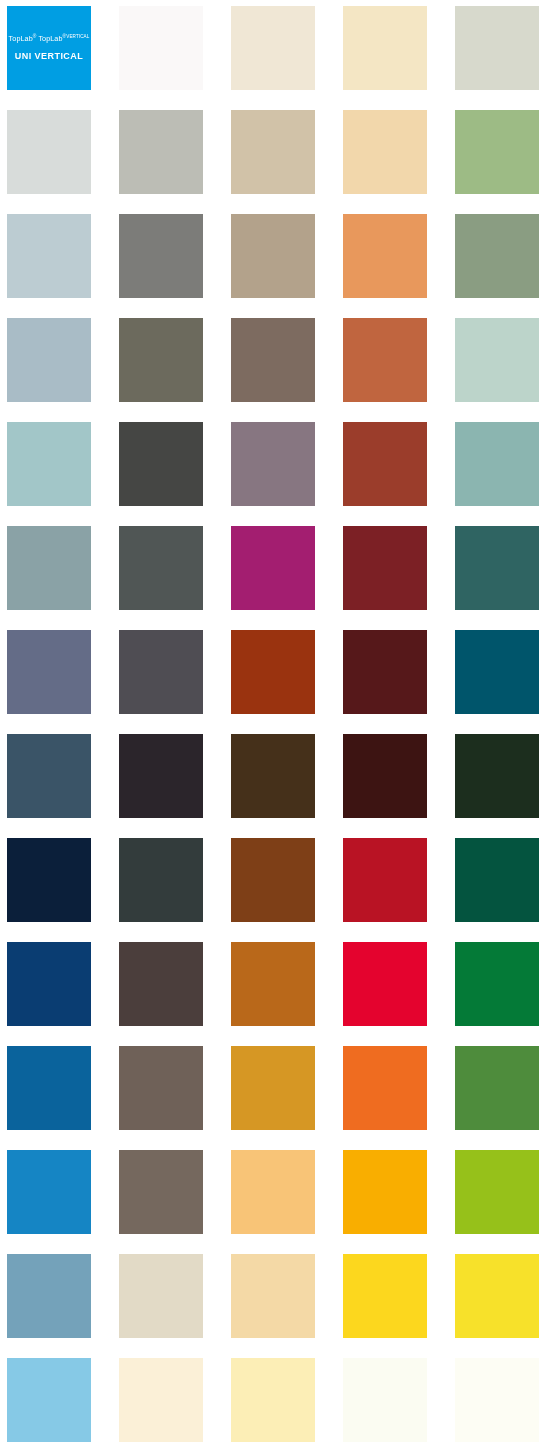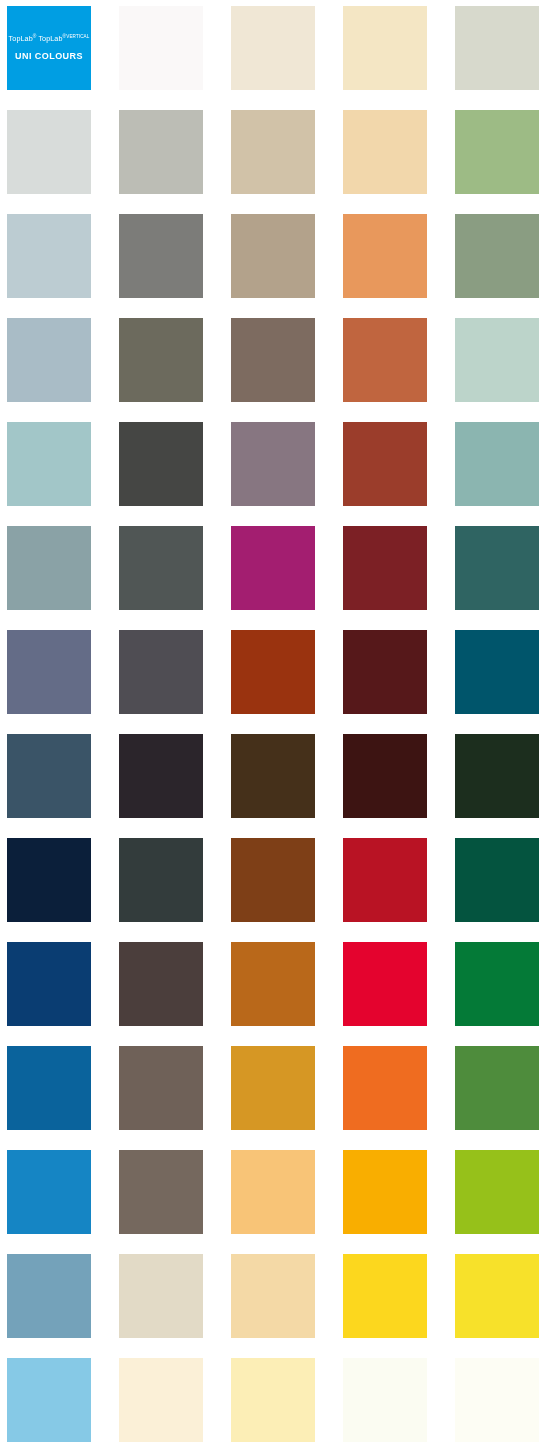--- a/index.html
+++ b/index.html
@@ -68,21 +68,21 @@
     white-space: nowrap;
   }
 </style>
 </head>
 <body>
 
 <div id="palette-sheet">
   <div class="swatch-grid">
       <div class="swatch brand-tile" style="background: rgb(0, 158, 227);">
         <div class="brand-line-1"><span>TopLab</span><span class="brand-reg">®</span><span> TopLab</span><span class="brand-reg">®</span><span class="brand-sup">VERTICAL</span></div>
-        <div class="brand-line-2">UNI COLOURS</div>
+        <div class="brand-line-2">UNI VERTICAL</div>
       </div>
       <div class="swatch" style="background: rgb(250, 248, 248);"></div>
       <div class="swatch" style="background: rgb(240, 231, 213);"></div>
       <div class="swatch" style="background: rgb(244, 230, 196);"></div>
       <div class="swatch" style="background: rgb(215, 217, 204);"></div>
       <div class="swatch" style="background: rgb(216, 220, 218);"></div>
       <div class="swatch" style="background: rgb(188, 189, 181);"></div>
       <div class="swatch" style="background: rgb(209, 194, 168);"></div>
       <div class="swatch" style="background: rgb(242, 215, 171);"></div>
       <div class="swatch" style="background: rgb(157, 187, 133);"></div>

